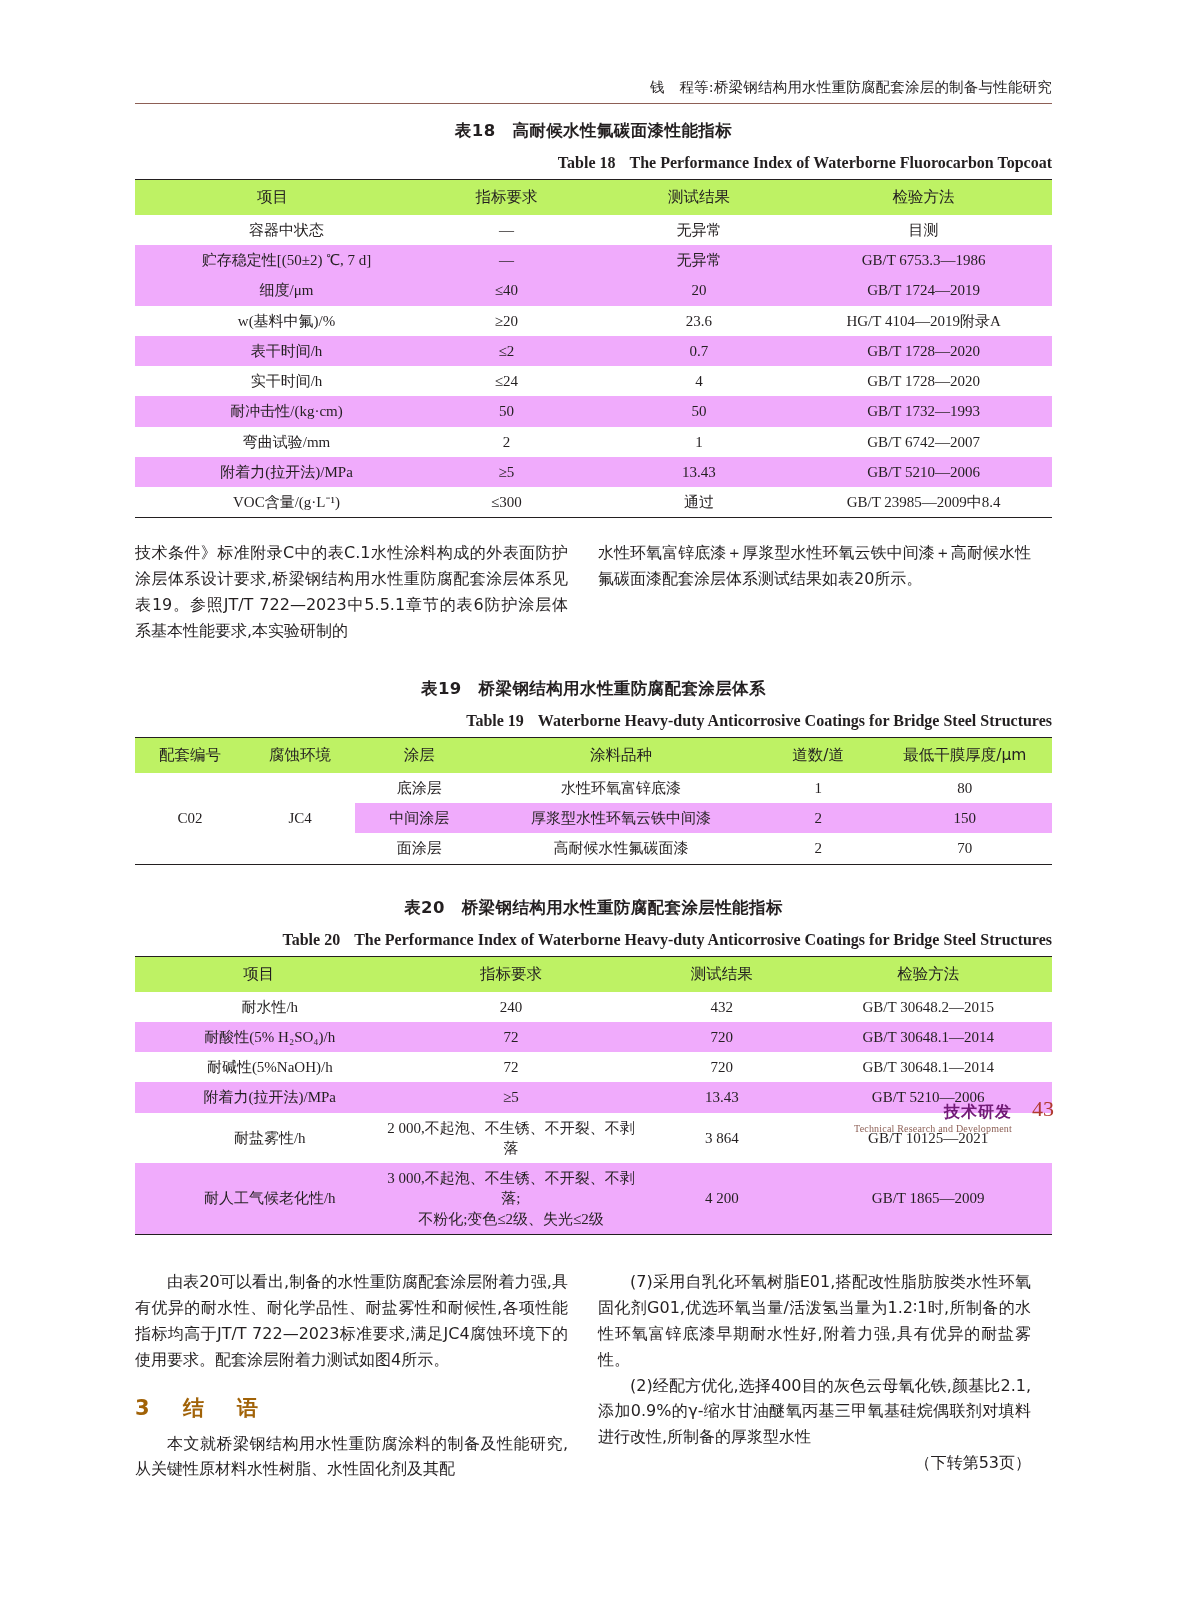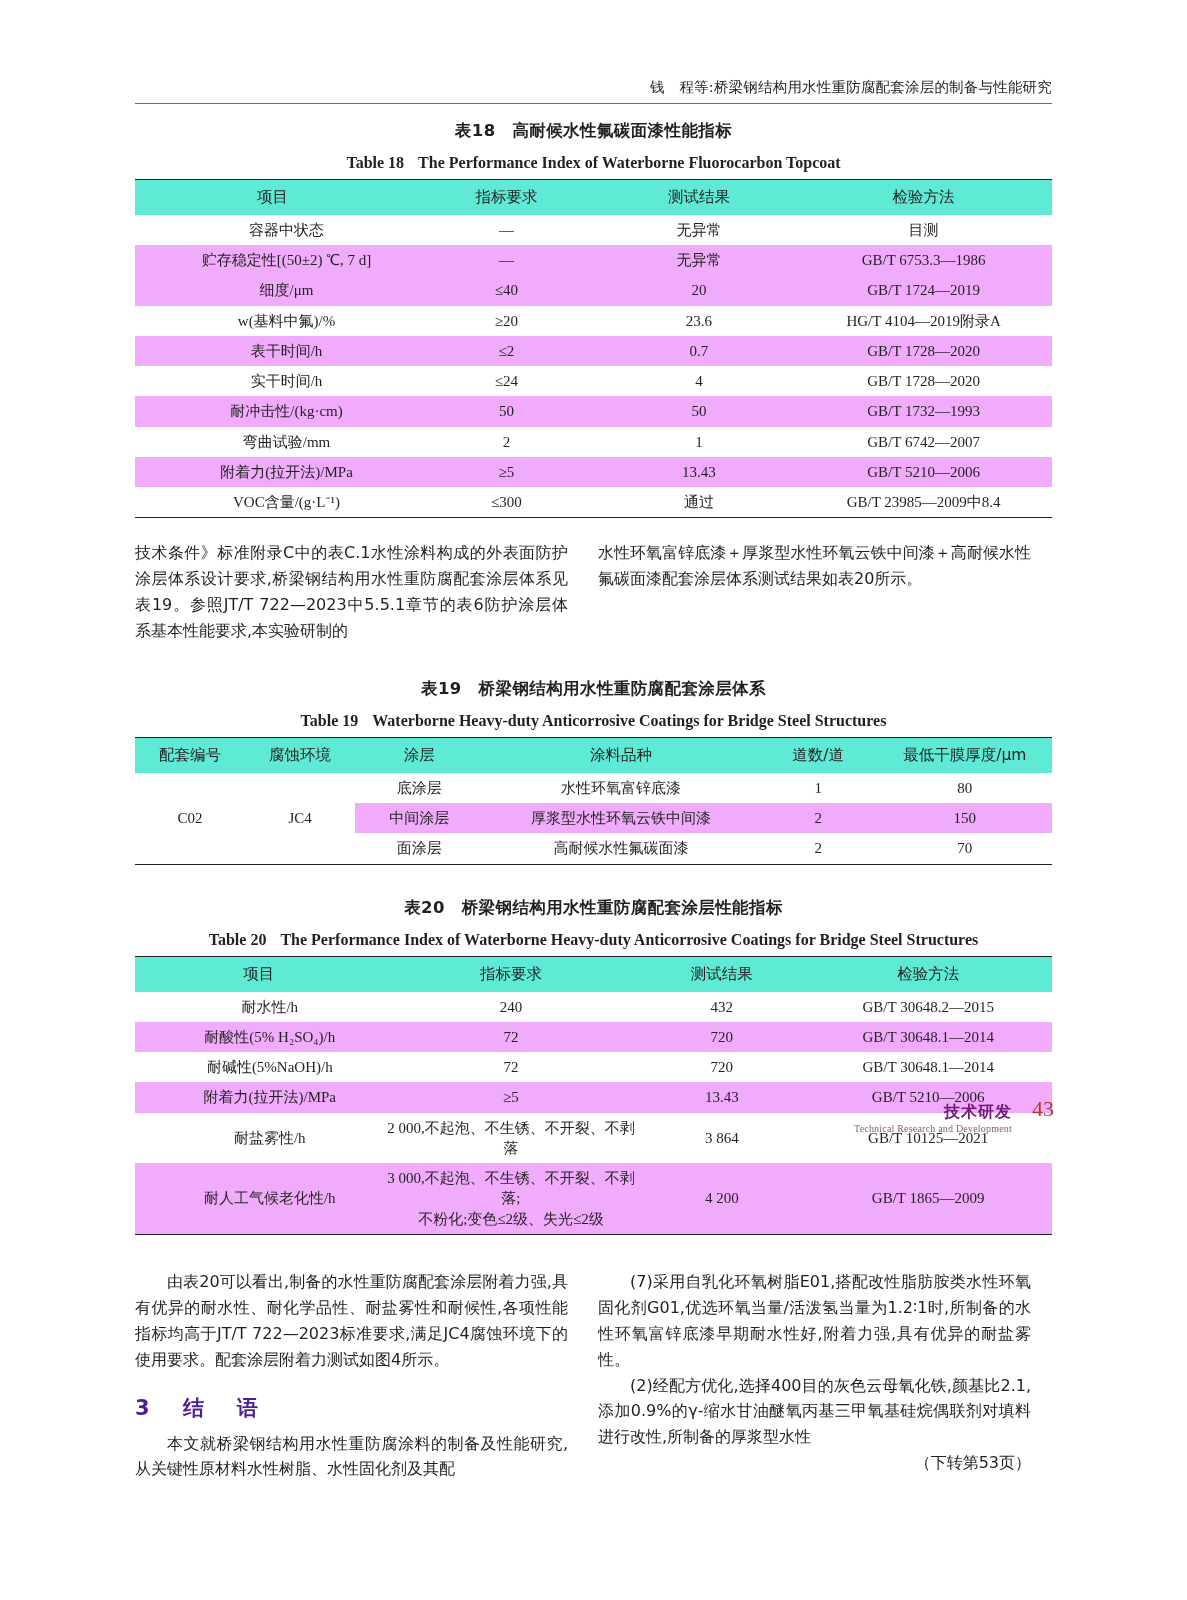--- a/index.html
+++ b/index.html
@@ -41,21 +41,21 @@
   
   .cap-cn {
     text-align: center;
     font-size: 16.5px;
     font-weight: bold;
     font-family: "DejaVu Sans", sans-serif;
     margin: 0 0 4px 0;
     letter-spacing: .4px;
   }
   .cap-en {
-    text-align: center;
+    text-align: right;
     font-size: 16px;
     font-weight: bold;
     font-family: "Liberation Serif", serif;
     margin: 12px 0 7px 0;
   }
   .cap-en .tnum { margin-right: 14px; }
   
   table.tbl {
     border-collapse: collapse;
     width: 100%;
@@ -63,21 +63,21 @@
     font-family: "Liberation Serif", serif;
   }
   table.tbl td, table.tbl th {
     border: none;
     padding: 5px 4px;
     text-align: center;
     vertical-align: middle;
     line-height: 1.35;
   }
   table.tbl thead th {
-    background: #5eead4;
+    background: #bef264;
     font-weight: normal;
     font-family: "DejaVu Sans", sans-serif;
     font-size: 15.5px;
     padding: 7px 4px;
   }
   table.tbl tbody tr.alt td { background: #f0abfc; }
   table.tbl tbody tr td { background: #ffffff; }
   .tbl-wrap {
     border-top: 1.1px solid #231f20;
     border-bottom: 1.1px solid #231f20;
@@ -91,21 +91,21 @@
     font-size: 16px;
     line-height: 1.62;
     font-family: "DejaVu Sans", sans-serif;
     text-align: justify;
   }
   .col { width: 433px; }
   .col p { margin: 0; text-indent: 0; }
   .col p.ind { text-indent: 2em; }
   
   .sec-h {
-    color: #4c1d95;
+    color: #a16207;
     font-size: 21px;
     font-weight: bold;
     font-family: "DejaVu Sans", sans-serif;
     margin: 18px 0 6px 0;
     letter-spacing: 6px;
   }
   
   .footer {
     position: absolute;
     bottom: 60px;

